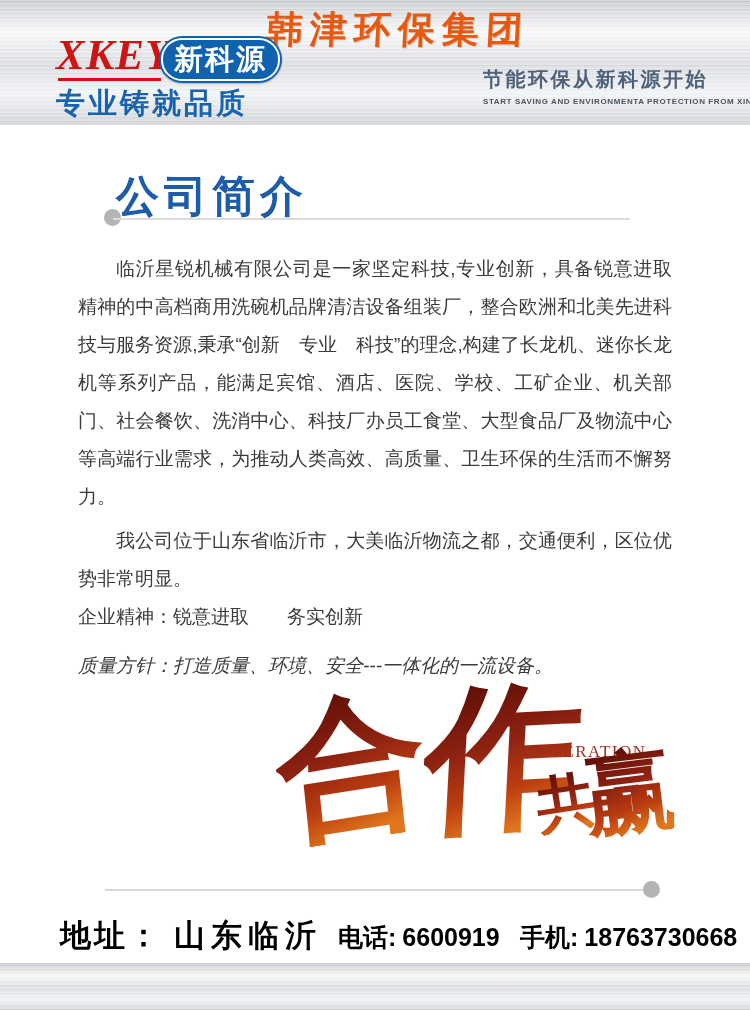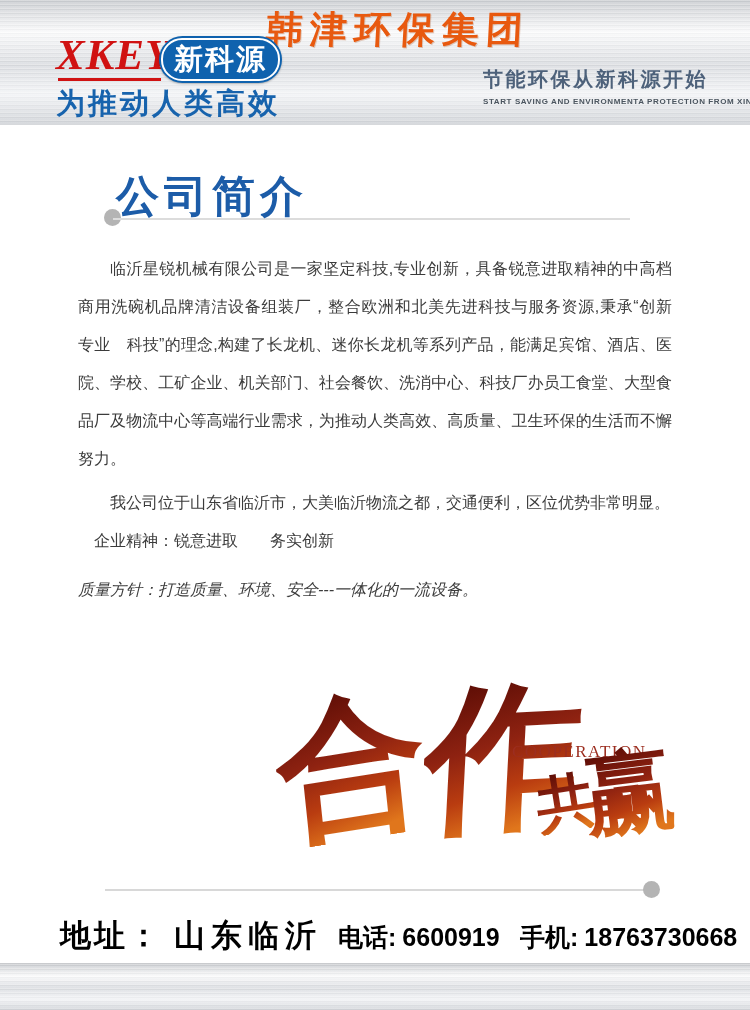--- a/index.html
+++ b/index.html
@@ -68,26 +68,26 @@
   .dot-left { left:104px; top:209px; }
   .title-line { position:absolute; left:113px; top:218px; width:517px; height:2px; background:#dcdcdc; }
   .section-title {
     position:absolute; left:116px; top:168px;
     font-size:43px; font-weight:bold; color:#1c5ca8; letter-spacing:5px; white-space:nowrap;
   }
 
   
   .content {
     position:absolute; left:78px; top:250px; width:594px;
-    font-size:16px; line-height:38px; color:#3b3b3b;
+    font-size:19px; line-height:38px; color:#3b3b3b;
     text-align:justify;
   }
   .content p.indent { text-indent:2em; }
   .p2 { margin-top:6px; }
-  .spirit { margin-top:0;margin-left:16px; }
+  .spirit { margin-top:0; }
   .policy { margin-top:11px;font-style:italic; }
 
   
   .artwork { position:absolute; left:0; top:688px; width:750px; height:180px; pointer-events:none; }
   .brush {
     position:absolute; line-height:1; font-weight:bold;
     color:#8e2211;
     font-family:"DejaVu Serif","Liberation Serif",serif;
   }
   @supports ((-webkit-background-clip:text) or (background-clip:text)) {
@@ -125,21 +125,21 @@
   <div class="header metal">
     <div class="group-title">韩津环保集团</div>
 
     <div class="logo-xkey">XKEY</div>
     <div class="logo-underline"></div>
 
     <div class="capsule">
       <div class="capsule-inner">新科源</div>
     </div>
 
-    <div class="tagline">为推动人类高效</div>
+    <div class="tagline">专业铸就品质</div>
 
     <div class="slogan">
       <div class="slogan-zh">节能环保从新科源开始</div>
       <div class="slogan-en">START SAVING AND ENVIRONMENTA PROTECTION FROM XINKEYUAN</div>
     </div>
   </div>
 
   <div class="dot dot-left"></div>
   <div class="title-line"></div>
   <div class="section-title">公司简介</div>

